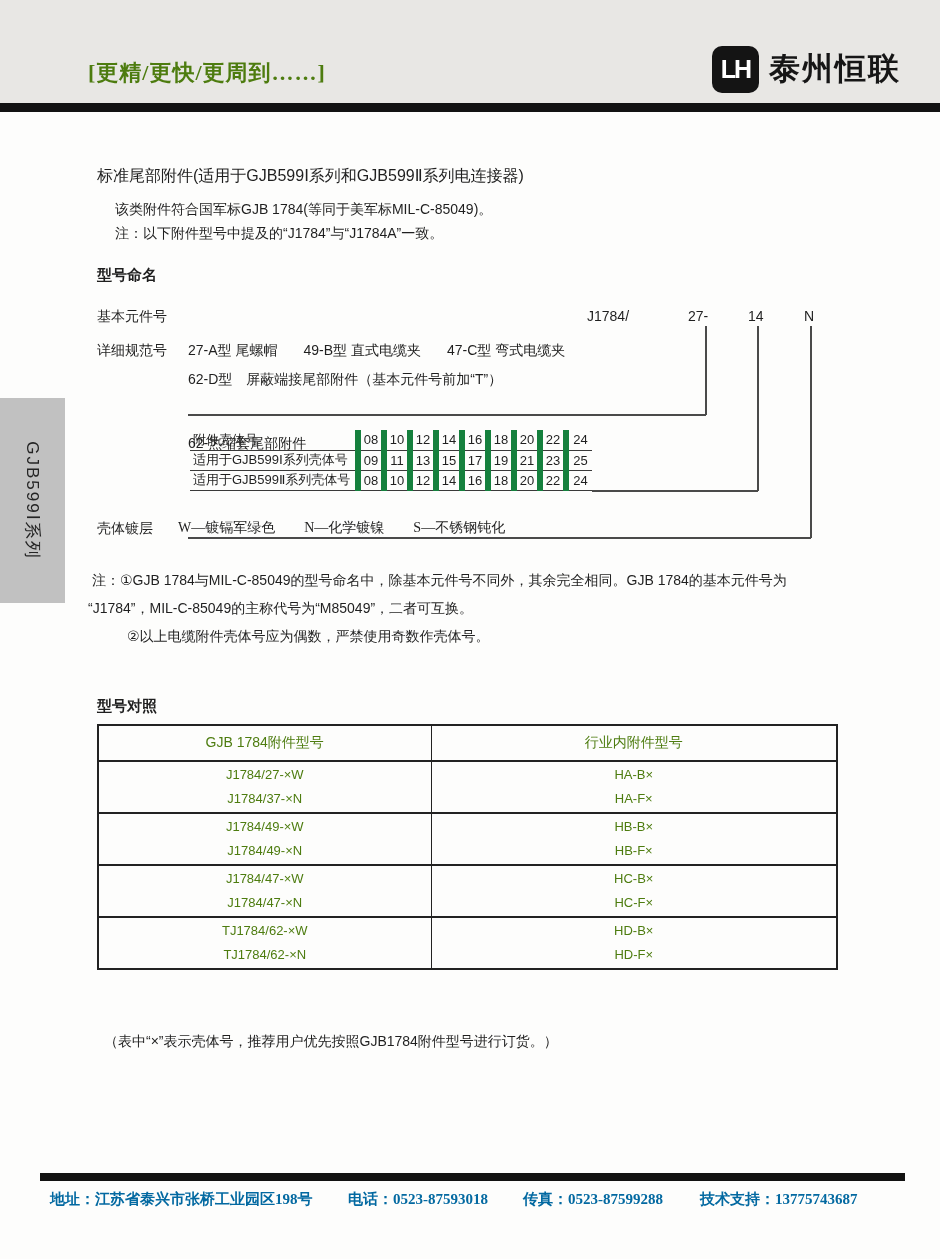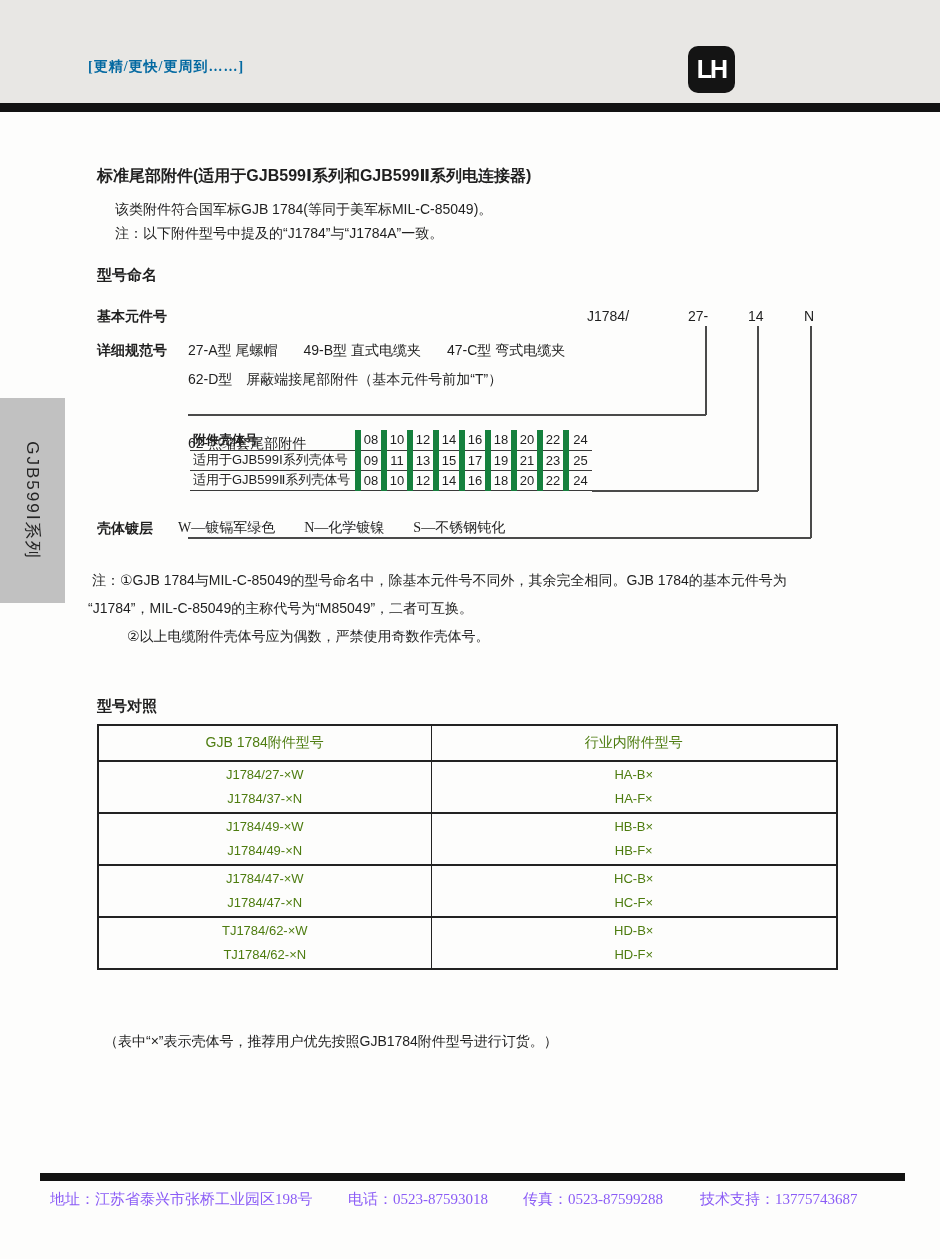--- a/index.html
+++ b/index.html
@@ -3,37 +3,37 @@
 <meta charset="utf-8">
 <style>
   * { margin:0; padding:0; box-sizing:border-box; }
   html,body { background:#ffffff; }
   body { font-family:"Liberation Sans","DejaVu Sans",sans-serif; color:#1f1f1f; }
   .page { position:relative; width:940px; height:1259px; background:#fdfdfc; overflow:hidden; margin:0 auto; }
 
   
   .header-band { position:absolute; left:0; top:0; width:940px; height:103px; background:#e8e7e4; }
   .slogan { position:absolute; left:88px; top:58px; font-family:"Liberation Serif","DejaVu Serif",serif;
-            font-weight:bold; font-size:14px; letter-spacing:1px; color:#0369a1; }
+            font-weight:bold; font-size:22px; letter-spacing:1px; color:#4d7c0f; }
   .logo { position:absolute; left:688px; top:44px; height:50px; display:flex; align-items:center; }
   .logo-mark { width:47px; height:47px; background:#141414; border-radius:10px; color:#ffffff;
                display:flex; align-items:center; justify-content:center; font-weight:bold; font-size:25px;
-               letter-spacing:-2px; font-family:"Liberation Sans",sans-serif; }
+               letter-spacing:-2px; font-family:"Liberation Sans",sans-serif;margin-left:24px; }
   .logo-word { margin-left:10px; font-size:31px; font-weight:bold; letter-spacing:2px; color:#161616; }
   .header-rule { position:absolute; left:0; top:103px; width:940px; height:9px; background:#121212; }
 
   
   .side-tab { position:absolute; left:0; top:398px; width:65px; height:205px; background:#c1c1c1; }
   .side-tab-label { position:absolute; left:-70px; top:70px; width:205px; height:65px; line-height:65px;
                     text-align:center; transform:rotate(90deg); font-size:17px; letter-spacing:2px; color:#242424; }
 
   
   .abs { position:absolute; white-space:nowrap; }
   .t14 { font-size:14px; line-height:20px; }
-  .bold { font-weight:bold; }
+  .bold { font-weight:normal; }
   .sect { font-size:15px; font-weight:bold; }
 
   
   .hline { position:absolute; height:1.5px; background:#4a4a4a; }
   .vline { position:absolute; width:1.5px; background:#4a4a4a; }
 
   
   .shell-table { position:absolute; left:190px; top:430px; border-collapse:collapse; table-layout:fixed; }
   .shell-table td { height:20px; font-size:13px; padding:0; color:#1f1f1f; }
   .shell-table td.lbl { width:168px; text-align:left; padding-left:3px; }
@@ -46,34 +46,35 @@
   .compare-table th { height:36px; font-size:14px; border-top:2px solid #222; border-bottom:2px solid #222; }
   .compare-table td { height:52px; font-size:13px; border-bottom:2px solid #222; }
   .compare-table .c1 { width:333px; }
   .compare-table th:first-child, .compare-table td:first-child { border-left:2px solid #222; }
   .compare-table th:last-child, .compare-table td:last-child { border-right:2px solid #222; }
   .compare-table .ln { line-height:24px; }
 
   
   .footer-rule { position:absolute; left:40px; top:1173px; width:865px; height:8px; background:#121212; }
   .footer-text { position:absolute; top:1190px; font-family:"Liberation Serif","DejaVu Serif",serif;
-                 font-size:15px; color:#8b5cf6; white-space:nowrap; }
+                 font-size:15px; color:#0369a1; white-space:nowrap;font-weight:bold; }
 
   .spec-item { margin-right:26px; }
   .plate-item { margin-right:29px; }
 </style>
 </head>
 <body>
 
 <div class="page">
 
   <div class="header-band">
     <div class="slogan">[更精/更快/更周到……]</div>
     <div class="logo">
       <div class="logo-mark">LH</div>
+      <div class="logo-word">泰州恒联</div>
     </div>
   </div>
   <div class="header-rule"></div>
 
   <div class="side-tab">
     <div class="side-tab-label">GJB599Ⅰ系列</div>
   </div>
 
   <div class="abs bold" style="left:97px; top:166px; font-size:16px;">标准尾部附件(适用于GJB599Ⅰ系列和GJB599Ⅱ系列电连接器)</div>
   <div class="abs t14" style="left:115px; top:199px;">该类附件符合国军标GJB 1784(等同于美军标MIL-C-85049)。</div>

